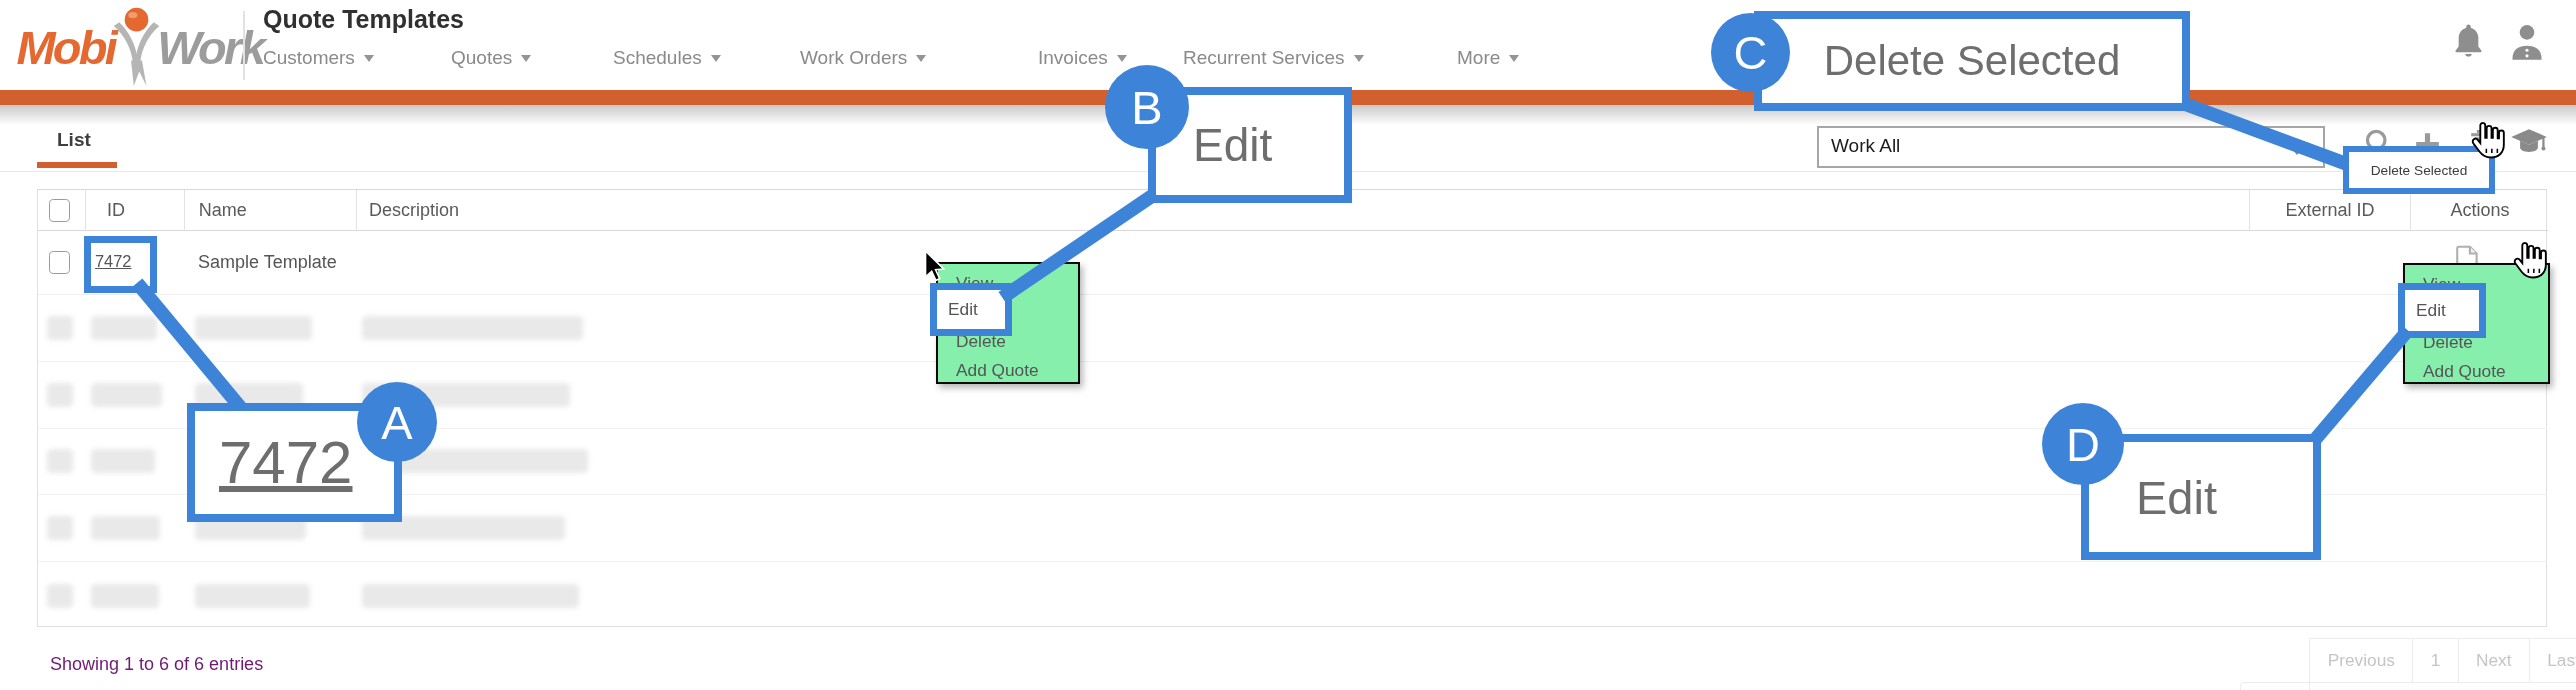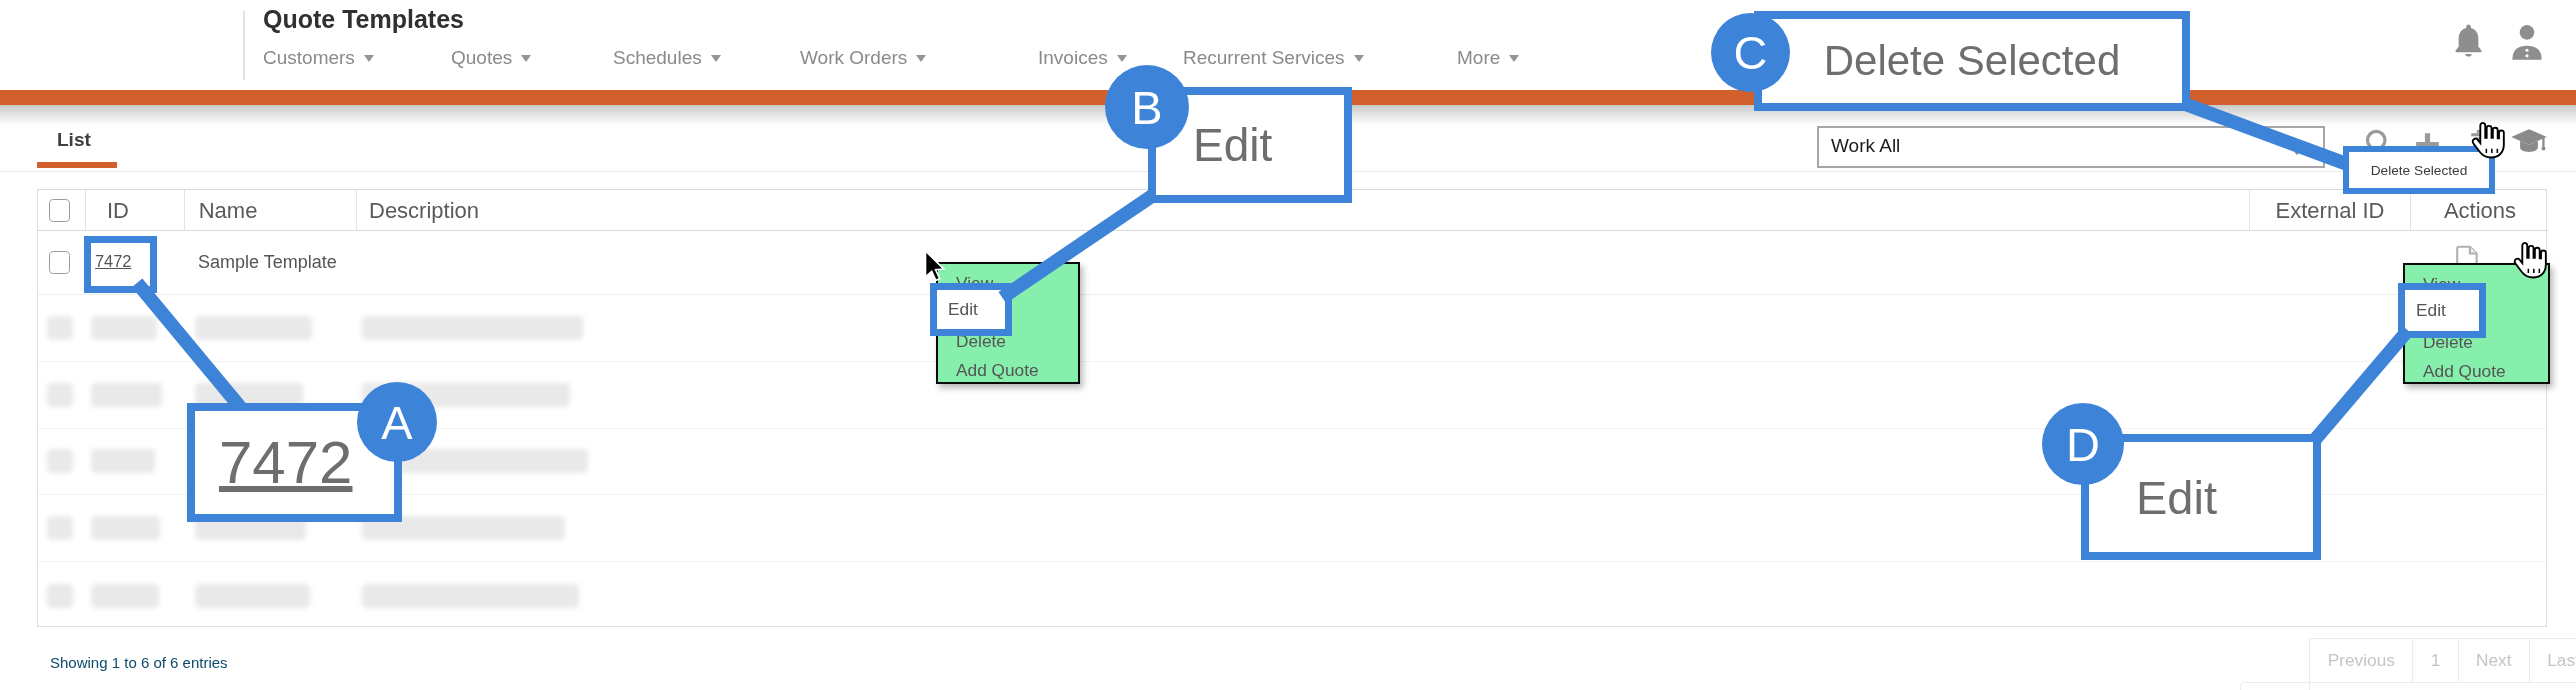--- a/index.html
+++ b/index.html
@@ -40,32 +40,32 @@
   .tooltip { position:absolute; left:2343px; top:146px; width:152px; height:48px;
              border:6.4px solid var(--blue); background:#fff; z-index:39;
              display:flex; align-items:center; justify-content:center; }
   .tooltip span { font-size:13.7px; color:#3c3c3c; }
 
   
   .table { position:absolute; left:37px; top:189px; width:2510px; height:438px;
            border:0.9px solid #e0e0e0; border-top:0.9px solid #d8d8d8; background:#fff; }
   .thead { position:absolute; left:0; top:0; width:2510px; height:41px; border-bottom:0.9px solid #d8d8d8; }
   .th { position:absolute; top:0; height:41px; display:flex; align-items:center;
-        font-size:22px; color:#5a5a5a; border-left:0.9px solid #e3e3e3; }
+        font-size:18px; color:#5a5a5a; border-left:0.9px solid #e3e3e3; }
   .th:first-child { border-left:none; }
   .checkbox { width:21px; height:23px; border:1.8px solid #9a9a9a; border-radius:4.6px; background:#fff; }
   .row1 { position:absolute; left:0; top:41px; width:2510px; height:64px; border-bottom:0.9px solid #efefef; }
   .cell-text { font-size:18px; color:#555; }
   .id-link { font-size:16.4px; color:#555; text-decoration:underline; cursor:pointer; }
   .rrow { position:absolute; left:0; width:2510px; height:67px; border-bottom:0.9px solid #f2f2f2; }
   .blob { position:absolute; top:50%; transform:translateY(-50%); height:24px;
           background:#e9e9e9; border-radius:4.6px; filter:blur(2.7px); }
 
   
-  .showing { position:absolute; left:50px; top:654px; font-size:15px; color:#0c4a6e; }
+  .showing { position:absolute; left:50px; top:654px; font-size:18px; color:#701a75; }
   .pagination { position:absolute; left:2241px; top:638px; display:flex; }
   .pg-btn { height:45px; line-height:43px; padding:0 17.3px; font-size:17.3px; color:#c5c5c5;
             background:#fff; border:0.9px solid #ececec; margin-left:-0.9px; cursor:pointer; }
   .pg-btn.first { border-radius:4.6px 0 0 4.6px;margin-top:44px; }
   .pg-btn.last  { border-radius:0 4.6px 4.6px 0; }
 
   
   .ctx-menu { position:absolute; background:#86efac; border:2.7px solid #0a0a0a;
               box-shadow:2.7px 3.7px 6.4px rgba(0,0,0,.28); z-index:20; padding-top:4.6px; }
   .ctx-item { height:29px; line-height:29px; padding-left:18px; font-size:17.3px; color:#555; cursor:pointer; }
@@ -84,20 +84,33 @@
   .badge { position:absolute; border-radius:50%; background:var(--blue); color:#fff; z-index:55;
            display:flex; align-items:center; justify-content:center; font-size:47px; }
 
   .cursor { position:absolute; z-index:70; pointer-events:none; }
 </style>
 </head>
 <body>
 
 <div class="page">
 
+  <div class="logo">
+    <span class="logo-mobi">Mobi</span>
+    <span class="logo-figure">
+      <svg width="53" height="80" viewBox="0 0 58 88">
+        <circle cx="29" cy="15" r="13" fill="#E4682F"></circle>
+        <ellipse cx="25" cy="10" rx="5" ry="3.5" fill="#F29B6B"></ellipse>
+        <path d="M4,22 Q22,38 25,62 L31,62 Q27,34 10,18 Z" fill="#b5b5b5"></path>
+        <path d="M54,22 Q36,38 33,62 L27,62 Q31,34 48,18 Z" fill="#b5b5b5"></path>
+        <path d="M23,60 L35,60 L40,88 L32,72 L26,88 Z" fill="#b5b5b5"></path>
+      </svg>
+    </span>
+    <span class="logo-work">Work</span>
+  </div>
   <div class="hdr-divider"></div>
   <div class="page-title">Quote Templates</div>
 
   <div class="nav-item" style="left:263px"><span>Customers</span><span class="caret"></span></div>
   <div class="nav-item" style="left:451px"><span>Quotes</span><span class="caret"></span></div>
   <div class="nav-item" style="left:613px"><span>Schedules</span><span class="caret"></span></div>
   <div class="nav-item" style="left:800px"><span>Work Orders</span><span class="caret"></span></div>
   <div class="nav-item" style="left:1038px"><span>Invoices</span><span class="caret"></span></div>
   <div class="nav-item" style="left:1183px"><span>Recurrent Services</span><span class="caret"></span></div>
   <div class="nav-item" style="left:1457px"><span>More</span><span class="caret"></span></div>

